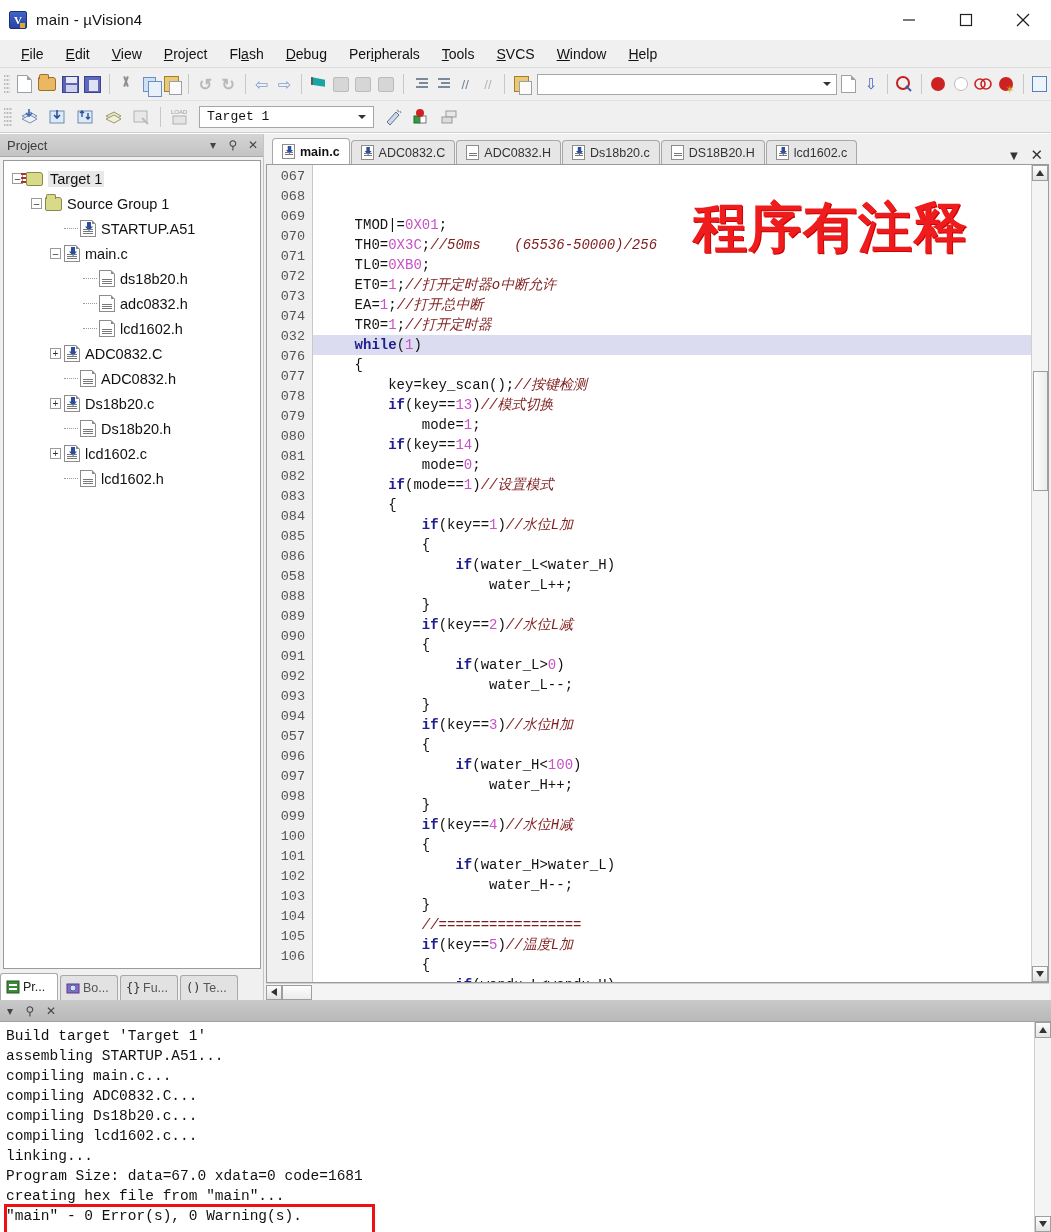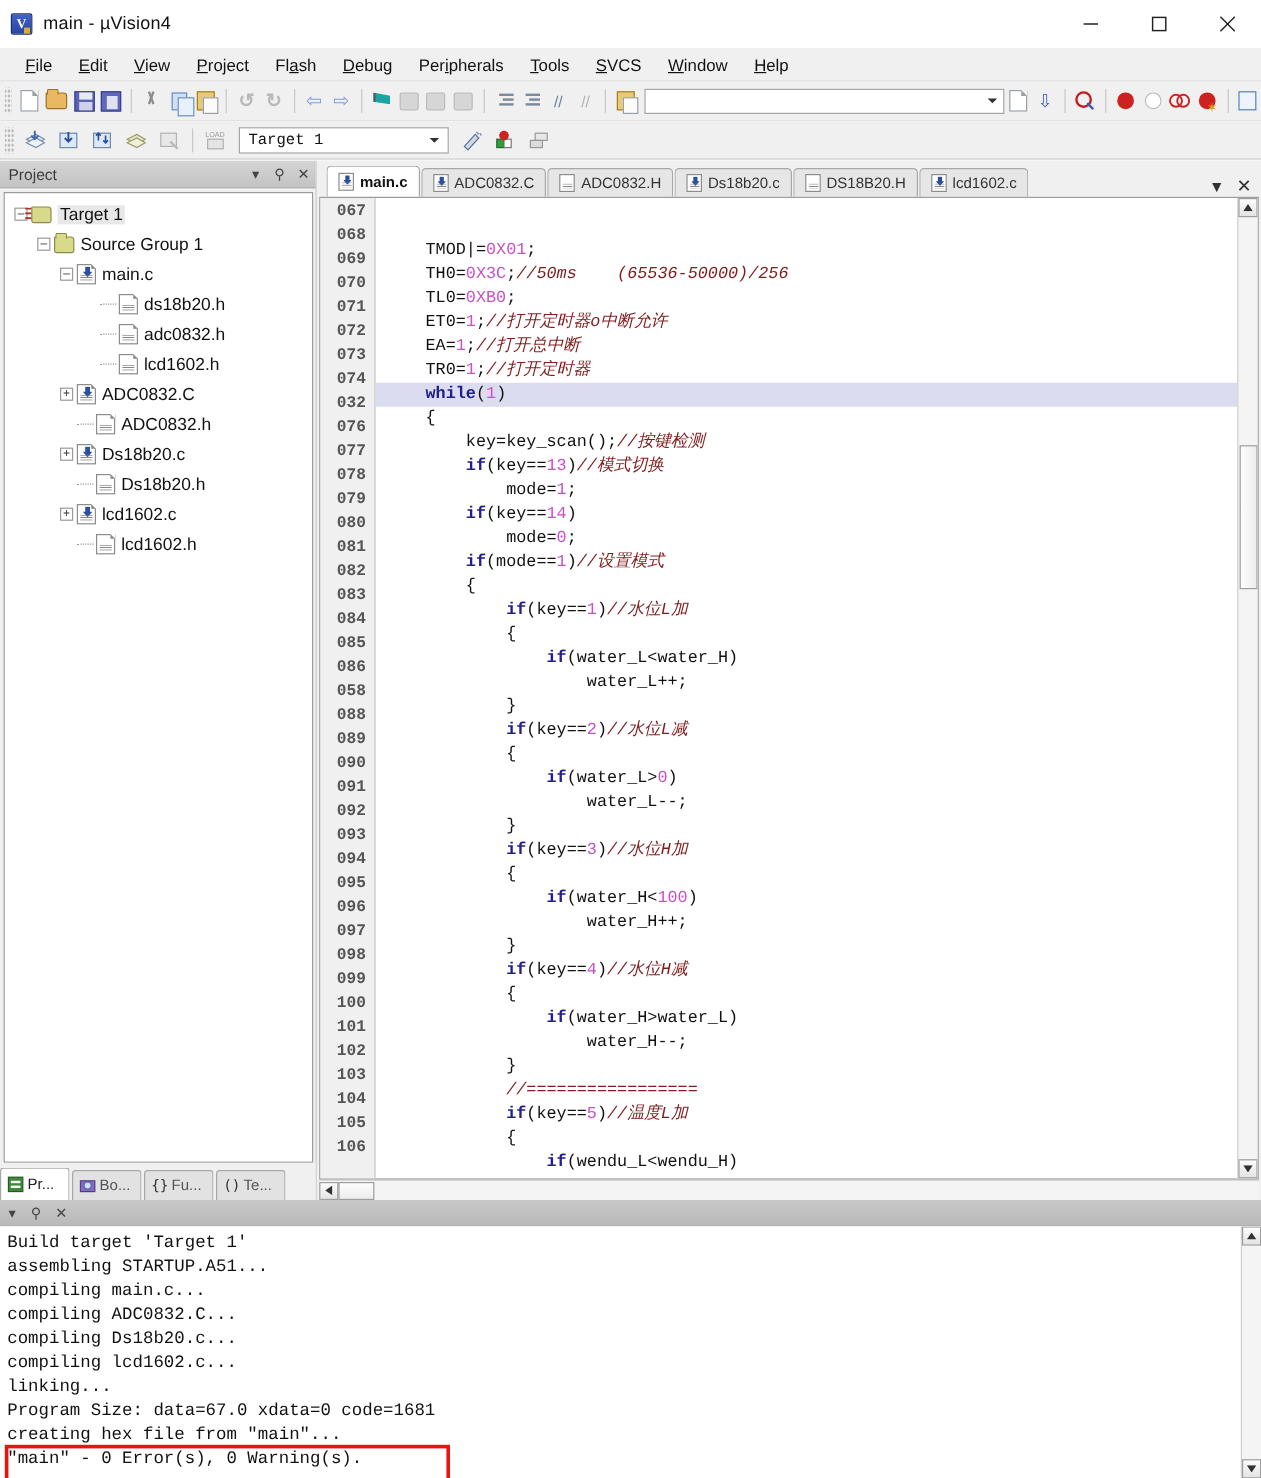--- a/index.html
+++ b/index.html
@@ -205,21 +205,21 @@
     background-image:linear-gradient(#777 1px,transparent 1px);background-size:100% 2px;}
   #etab-right{margin-left:auto;display:flex;align-items:center;padding-right:8px;gap:10px;}
 
   #editor-body{
     flex:1;display:flex;background:#fff;border:1px solid #9b9b9b;margin:0 2px 0 2px;
     position:relative;overflow:hidden;
   }
   #gutter{
     width:46px;background:#f0f0f0;border-right:1px solid #c8c8c8;
     font-family:"Liberation Mono",monospace;font-size:13.5px;color:#555;
-    padding-top:2px;text-align:right;flex:0 0 auto;font-weight:bold;
+    padding-top:2px;text-align:right;flex:0 0 auto;
   }
   #gutter div{height:20px;line-height:20px;padding-right:7px;}
   #code{
     flex:1;font-family:"Liberation Mono",monospace;font-size:14px;
     padding-top:2px;white-space:pre;overflow:hidden;position:relative;
   }
   #code .ln{height:20px;line-height:20px;padding-left:8px;}
   #code .ln.hl{background:#dcdcf0;}
   .kw{color:#20208c;font-weight:bold;}
   .num{color:#c850c8;}
@@ -507,20 +507,29 @@
     <div id="project-tree">
         <div class="trow" style="padding-left: 8px;">
           <span class="expander">–</span>
           <span class="ftarget"></span>
           <span class="tlabel sel">Target 1</span>
         </div>
         <div class="trow" style="padding-left: 27px;">
           <span class="expander">–</span>
           <span class="fgroup"></span>
           <span class="tlabel">Source Group 1</span>
+        </div>
+        <div class="trow" style="padding-left: 46px;">
+          <span class="expander none"></span>
+          <span class="dots"></span>
+          <span class="ficon src">
+            <span class="dl"></span>
+            <span class="lines"></span>
+          </span>
+          <span class="tlabel">STARTUP.A51</span>
         </div>
         <div class="trow" style="padding-left: 46px;">
           <span class="expander">–</span>
           <span class="ficon src">
             <span class="dl"></span>
             <span class="lines"></span>
           </span>
           <span class="tlabel">main.c</span>
         </div>
         <div class="trow" style="padding-left: 65px;">
@@ -696,34 +705,35 @@
           <div>085</div>
           <div>086</div>
           <div>058</div>
           <div>088</div>
           <div>089</div>
           <div>090</div>
           <div>091</div>
           <div>092</div>
           <div>093</div>
           <div>094</div>
-          <div>095</div>
+          <div>057</div>
           <div>096</div>
           <div>097</div>
           <div>098</div>
           <div>099</div>
           <div>100</div>
           <div>101</div>
           <div>102</div>
           <div>103</div>
           <div>104</div>
           <div>105</div>
           <div>106</div>
         </div>
       <div id="code">
+        <div id="watermark">程序有注释</div>
       <div class="ln"><span class="pl">    TMOD|=</span><span class="num">0X01</span><span class="pl">;</span></div><div class="ln"><span class="pl">    TH0=</span><span class="num">0X3C</span><span class="pl">;</span><span class="cmt">//50ms    (65536-50000)/256</span></div><div class="ln"><span class="pl">    TL0=</span><span class="num">0XB0</span><span class="pl">;</span></div><div class="ln"><span class="pl">    ET0=</span><span class="num">1</span><span class="pl">;</span><span class="cmt">//打开定时器o中断允许</span></div><div class="ln"><span class="pl">    EA=</span><span class="num">1</span><span class="pl">;</span><span class="cmt">//打开总中断</span></div><div class="ln"><span class="pl">    TR0=</span><span class="num">1</span><span class="pl">;</span><span class="cmt">//打开定时器</span></div><div class="ln hl"><span class="kw">    while</span><span class="pl">(</span><span class="num">1</span><span class="pl">)</span></div><div class="ln"><span class="pl">    {</span></div><div class="ln"><span class="pl">        key=key_scan();</span><span class="cmt">//按键检测</span></div><div class="ln"><span class="kw">        if</span><span class="pl">(key==</span><span class="num">13</span><span class="pl">)</span><span class="cmt">//模式切换</span></div><div class="ln"><span class="pl">            mode=</span><span class="num">1</span><span class="pl">;</span></div><div class="ln"><span class="kw">        if</span><span class="pl">(key==</span><span class="num">14</span><span class="pl">)</span></div><div class="ln"><span class="pl">            mode=</span><span class="num">0</span><span class="pl">;</span></div><div class="ln"><span class="kw">        if</span><span class="pl">(mode==</span><span class="num">1</span><span class="pl">)</span><span class="cmt">//设置模式</span></div><div class="ln"><span class="pl">        {</span></div><div class="ln"><span class="kw">            if</span><span class="pl">(key==</span><span class="num">1</span><span class="pl">)</span><span class="cmt">//水位L加</span></div><div class="ln"><span class="pl">            {</span></div><div class="ln"><span class="kw">                if</span><span class="pl">(water_L&lt;water_H)</span></div><div class="ln"><span class="pl">                    water_L++;</span></div><div class="ln"><span class="pl">            }</span></div><div class="ln"><span class="kw">            if</span><span class="pl">(key==</span><span class="num">2</span><span class="pl">)</span><span class="cmt">//水位L减</span></div><div class="ln"><span class="pl">            {</span></div><div class="ln"><span class="kw">                if</span><span class="pl">(water_L&gt;</span><span class="num">0</span><span class="pl">)</span></div><div class="ln"><span class="pl">                    water_L--;</span></div><div class="ln"><span class="pl">            }</span></div><div class="ln"><span class="kw">            if</span><span class="pl">(key==</span><span class="num">3</span><span class="pl">)</span><span class="cmt">//水位H加</span></div><div class="ln"><span class="pl">            {</span></div><div class="ln"><span class="kw">                if</span><span class="pl">(water_H&lt;</span><span class="num">100</span><span class="pl">)</span></div><div class="ln"><span class="pl">                    water_H++;</span></div><div class="ln"><span class="pl">            }</span></div><div class="ln"><span class="kw">            if</span><span class="pl">(key==</span><span class="num">4</span><span class="pl">)</span><span class="cmt">//水位H减</span></div><div class="ln"><span class="pl">            {</span></div><div class="ln"><span class="kw">                if</span><span class="pl">(water_H&gt;water_L)</span></div><div class="ln"><span class="pl">                    water_H--;</span></div><div class="ln"><span class="pl">            }</span></div><div class="ln"><span class="cmt">            //=================</span></div><div class="ln"><span class="kw">            if</span><span class="pl">(key==</span><span class="num">5</span><span class="pl">)</span><span class="cmt">//温度L加</span></div><div class="ln"><span class="pl">            {</span></div><div class="ln"><span class="kw">                if</span><span class="pl">(wendu_L&lt;wendu_H)</span></div></div>
       <div class="vscroll">
         <div class="sbtn">
           <svg width="8" height="6">
               <polygon points="4,0 8,6 0,6" fill="#333"></polygon>
             </svg>
         </div>
         <div class="strack" style="flex:0 0 190px;"></div>
         <div class="sthumb" style="height:120px;"></div>
         <div class="strack"></div>

